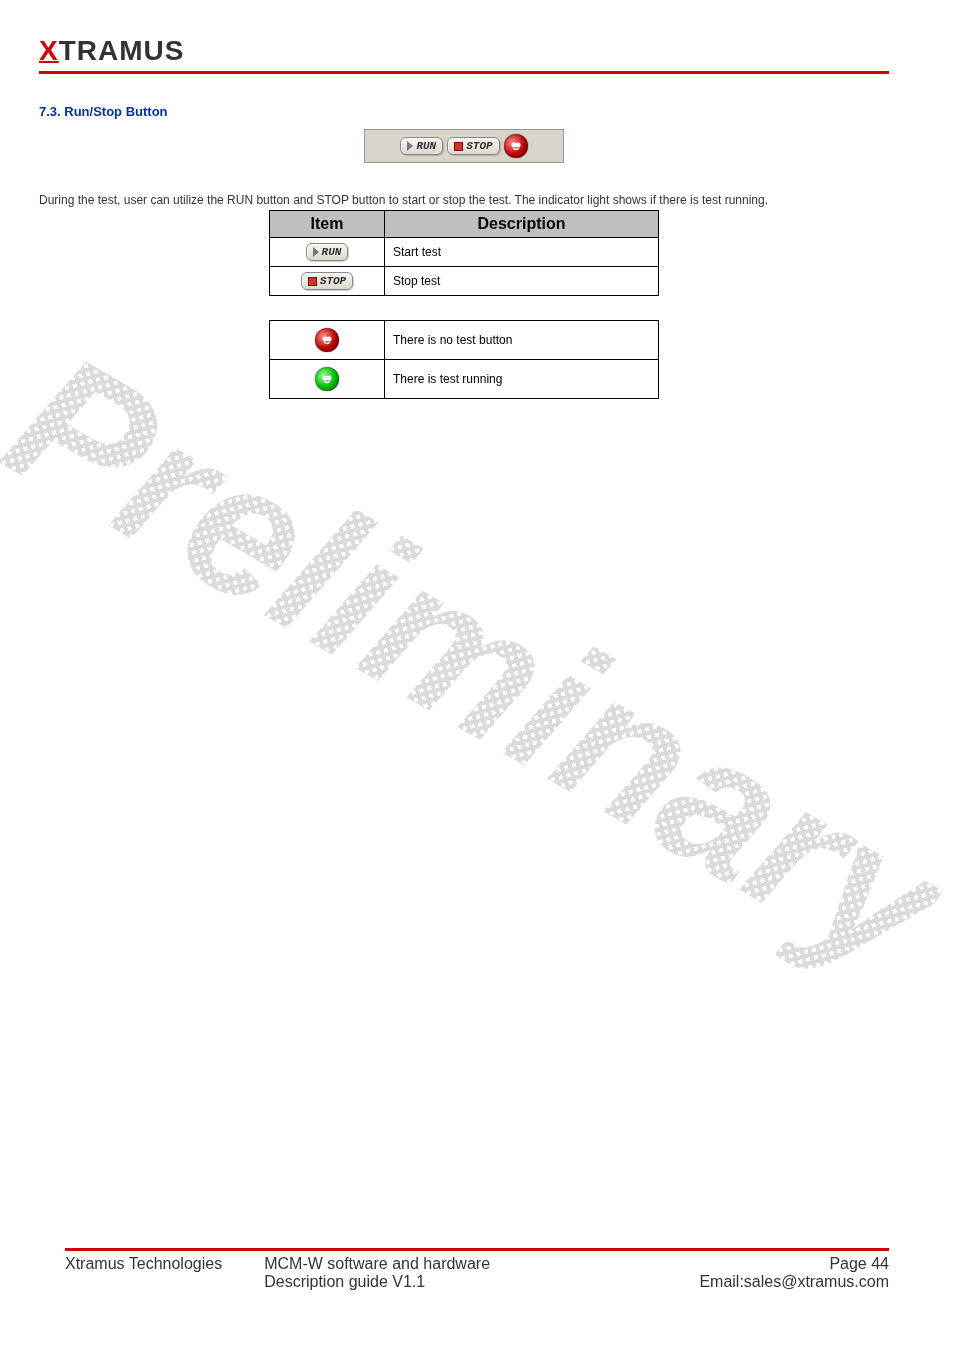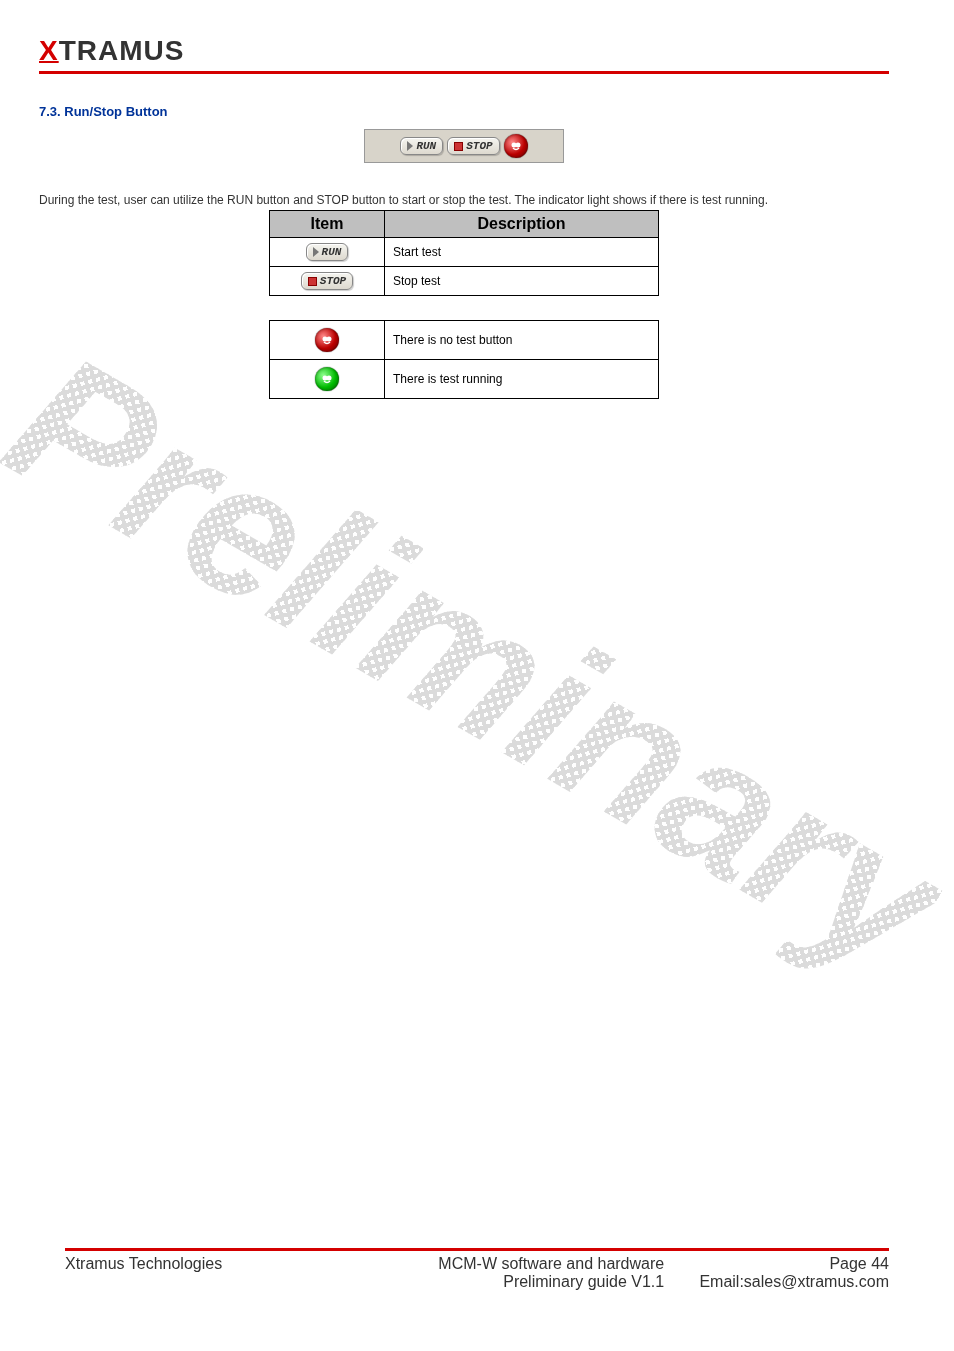--- a/index.html
+++ b/index.html
@@ -131,21 +131,21 @@
   }
   .footer-row {
     display: flex;
     justify-content: space-between;
     align-items: flex-start;
     font-size: 16px;
     color: #333;
   }
   .footer-right { text-align: right; margin-left: 26px; }
   .c1 { width: 190px; }
-  .c2 { width: 400px; text-align: right; }
+  .c2 { width: 400px; text-align: left; }
 
   .watermark {
     position: absolute;
     left: 50%;
     top: 49%;
     transform: translate(-50%,-50%) rotate(30deg);
     font-size: 190px;
     font-weight: 700;
     font-family: Arial, sans-serif;
     color: transparent;
@@ -252,20 +252,20 @@
     </table>
 
 </div>
 
 <div class="footer">
   <hr class="footer-rule">
   <div class="footer-row">
     <div class="c1">Xtramus Technologies</div>
     <div class="c2">
       <div>MCM-W software and hardware</div>
-      <div>Preliminary guide V1.1</div>
+      <div>Description guide V1.1</div>
     </div>
     <div class="footer-right">
       <div>Page 44</div>
       <div>Email:sales@xtramus.com</div>
     </div>
   </div>
 </div>
 
 </body></html>

